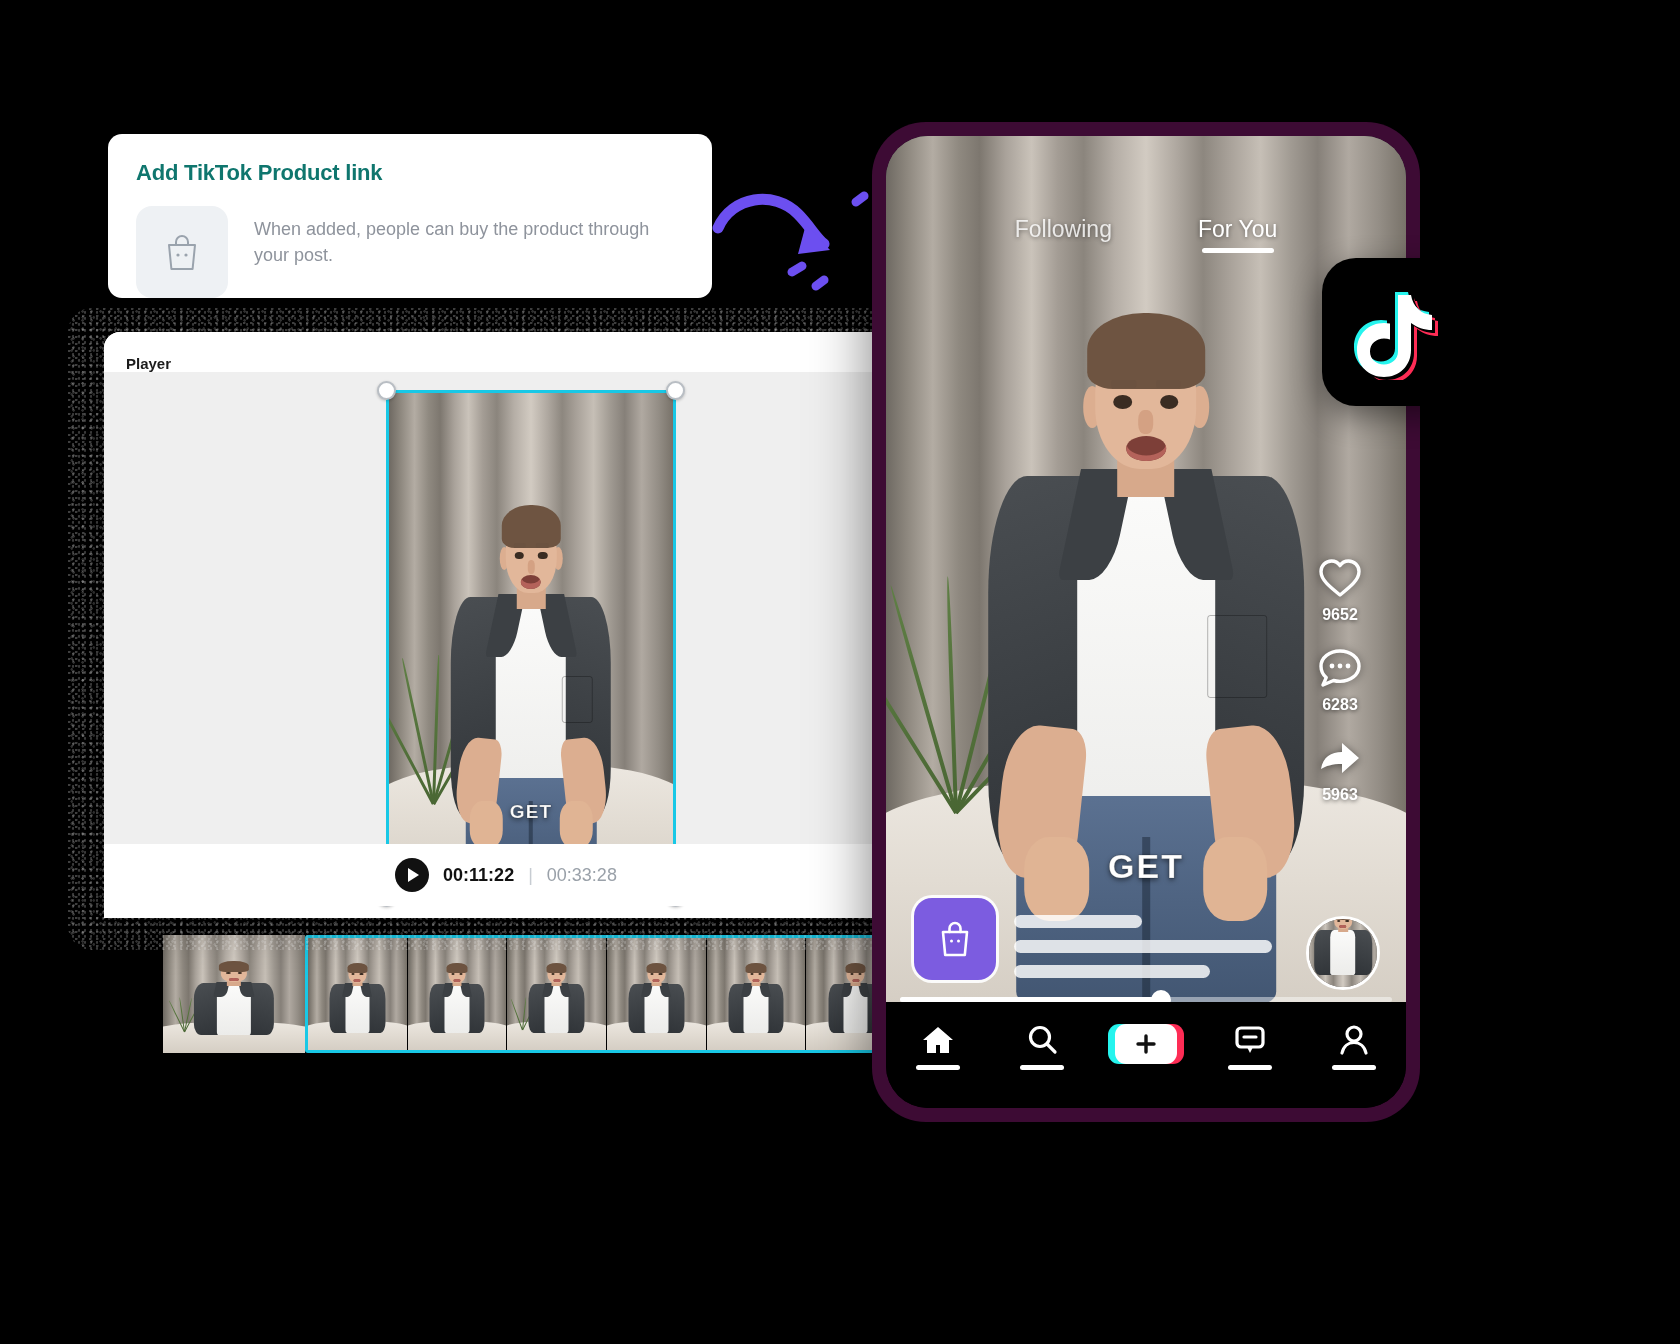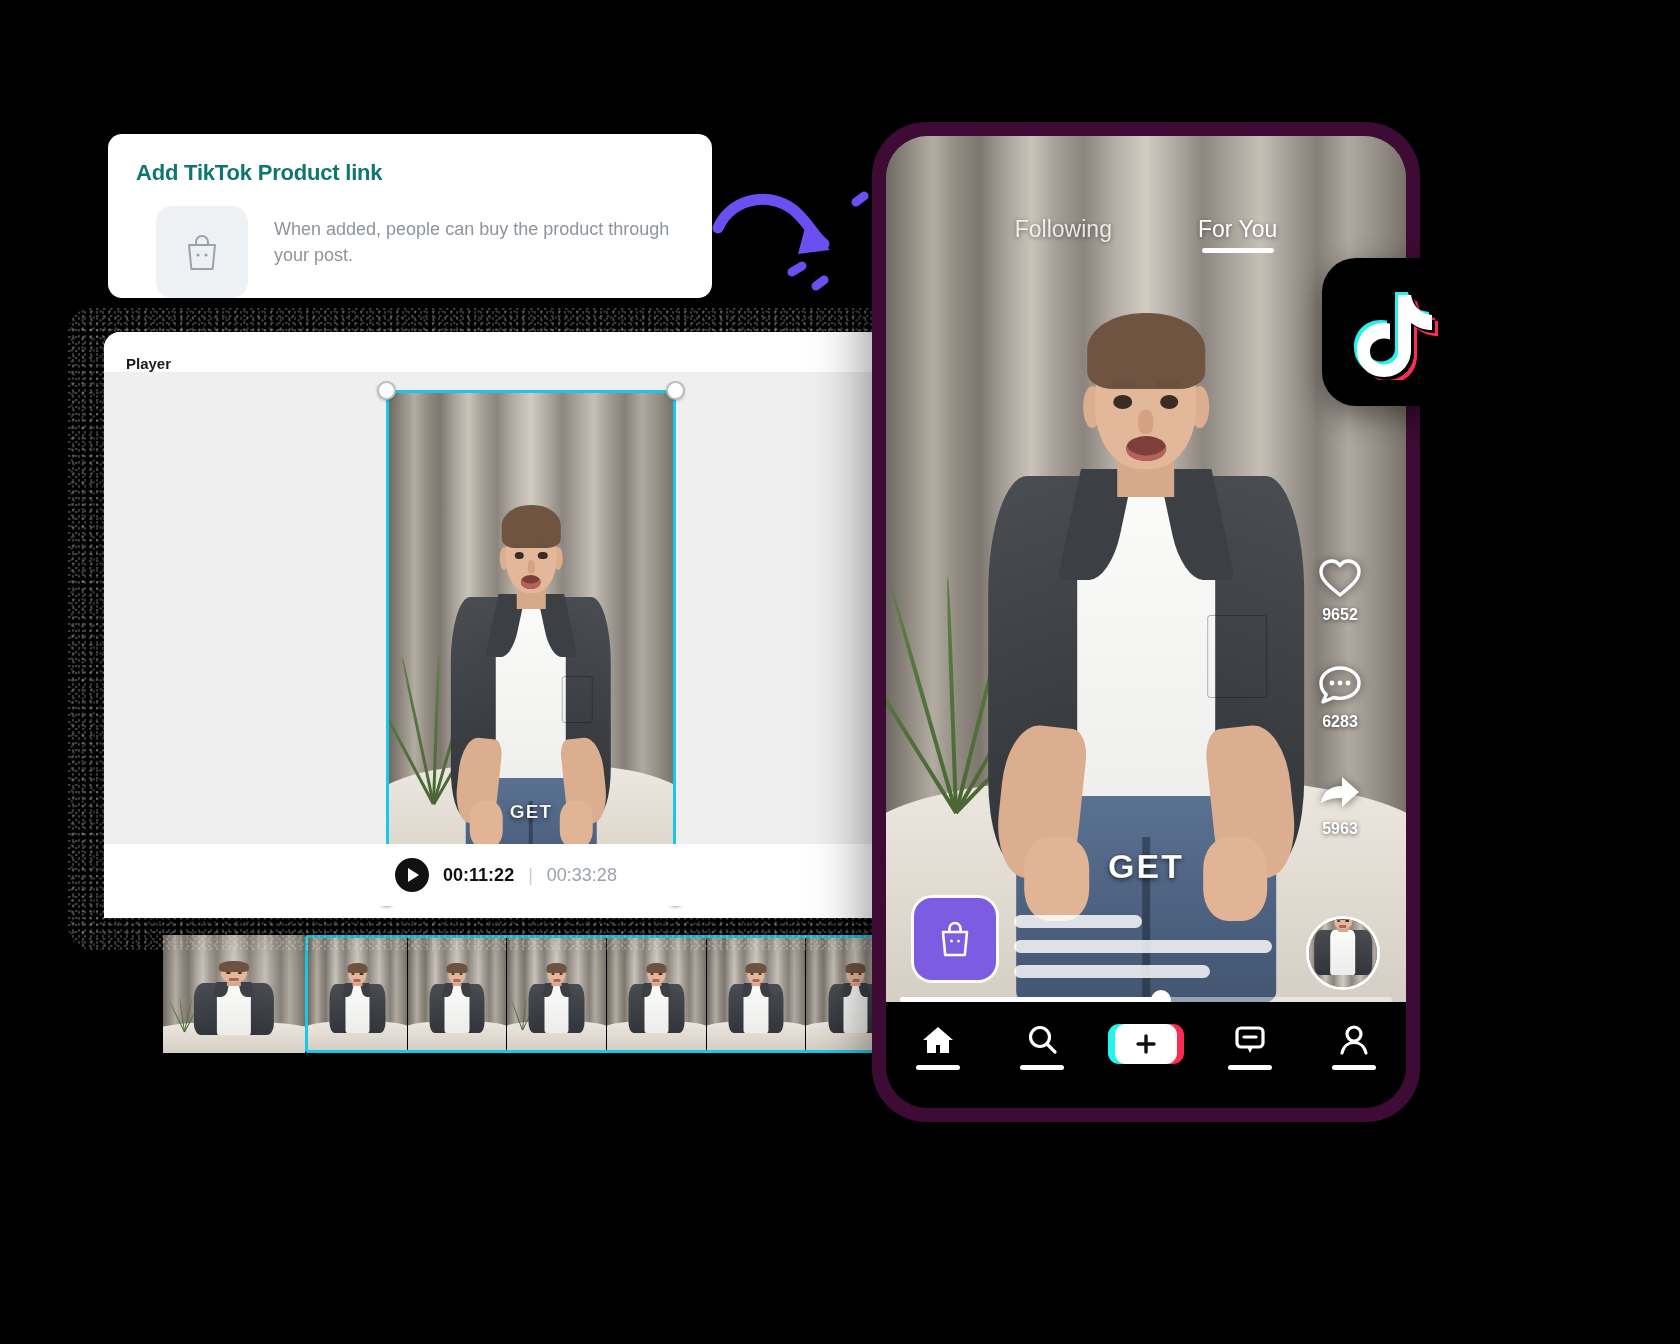--- a/index.html
+++ b/index.html
@@ -69,21 +69,21 @@
   }
 
   
   #product-card {
     position: absolute; left: 108px; top: 134px; width: 604px; height: 164px;
     background: #fff; border-radius: 14px; padding: 26px 28px;
     box-shadow: 0 10px 26px rgba(0,0,0,.10);
     z-index: 6;
   }
   #product-card .title { font-size: 22px; font-weight: 700; color: #0f766e; letter-spacing: -.2px; }
-  #product-card .row { display: flex; gap: 26px; margin-top: 20px; align-items: flex-start; margin-left: 20px; }
+  #product-card .row { display: flex; gap: 26px; margin-top: 20px; align-items: flex-start; }
   #product-card .thumb {
     width: 92px; height: 92px; flex: 0 0 92px; border-radius: 16px;
     background: #eef1f4; display: flex; align-items: center; justify-content: center;
   }
   #product-card .desc { font-size: 18px; line-height: 1.45; color: #8e939c; max-width: 420px; padding-top: 10px; }
 
   
   #arrow-annotation { position: absolute; left: 706px; top: 180px; width: 170px; height: 130px; z-index: 7; }
 
   
@@ -146,21 +146,21 @@
   }
   #phone .screen { position: relative; width: 100%; height: 100%; border-radius: 42px; overflow: hidden; background: #000; }
   #phone .video { position: absolute; left: 0; right: 0; top: 0; height: 868px; }
   #phone .video .photo { position: absolute; inset: 0; }
 
   #feed-tabs { position: absolute; left: 0; right: 0; top: 44px; display: flex; justify-content: center; gap: 86px; z-index: 3; }
   #feed-tabs .tab { color: rgba(255,255,255,.82); font-size: 23px; font-weight: 400; text-shadow: 0 1px 4px rgba(0,0,0,.45); position: relative; padding-bottom: 10px; margin-top: 36px; }
   #feed-tabs .tab.active { color: #fff; }
   #feed-tabs .tab.active::after { content: ""; position: absolute; left: 50%; transform: translateX(-50%); bottom: 0; width: 72px; height: 5px; border-radius: 3px; background: #fff; }
 
-  #action-rail { position: absolute; right: 22px; top: 420px; width: 88px; display: flex; flex-direction: column; align-items: center; gap: 39px; z-index: 4; }
+  #action-rail { position: absolute; right: 22px; top: 420px; width: 88px; display: flex; flex-direction: column; align-items: center; gap: 22px; z-index: 4; }
   #action-rail .act { display: flex; flex-direction: column; align-items: center; gap: 6px; }
   #action-rail .count { color: #fff; font-size: 16px; font-weight: 600; text-shadow: 0 1px 4px rgba(0,0,0,.6); }
   #action-rail svg { filter: drop-shadow(0 1px 4px rgba(0,0,0,.5)); }
 
   #avatar-badge {
     position: absolute; right: 26px; bottom: 118px; width: 74px; height: 74px; border-radius: 50%;
     border: 3px solid #fff; overflow: hidden; z-index: 4; background: #c9bfb4;
   }
   #avatar-badge .photo { position: absolute; inset: -12px -6px -4px -6px; }
 

